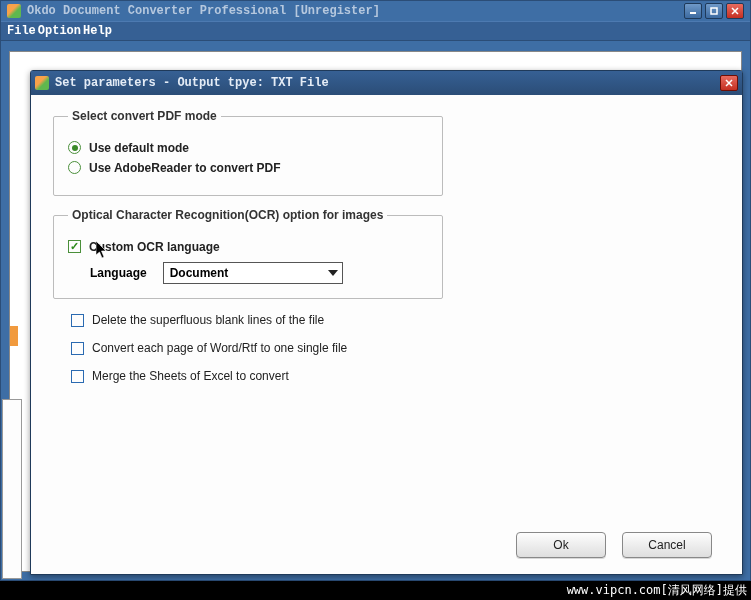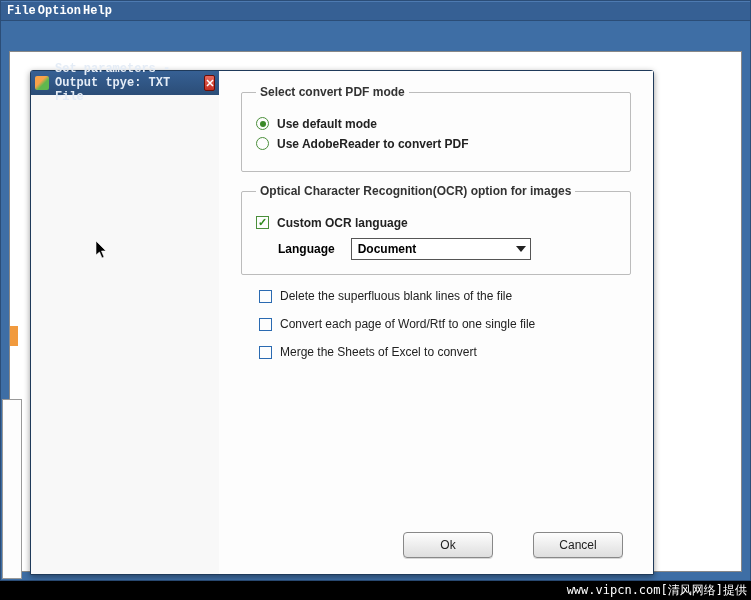--- a/index.html
+++ b/index.html
@@ -74,26 +74,26 @@
     background:#f19a3e;
   }
   .side-panel {
     position:absolute; left:1px; bottom:1px; width:20px; height:180px;
     background:#fdfdfd; border:1px solid #999;
   }
   
   .dialog {
     position: absolute;
     left: 30px; top: 70px;
-    width: 624px; height: 505px;
+    width: 713px; height: 505px;
     border: 1px solid #1f3a5a;
     border-radius: 3px 3px 0 0;
     background: #f8f8f8;
     box-shadow: 0 2px 6px rgba(0,0,0,.4);
-    display:flex; flex-direction:row;
+    display:flex; flex-direction:column;
   }
   .dlg-title {
     height: 24px;
     background: linear-gradient(#366094,#2b4d77);
     display:flex; align-items:center;
     color:#e4ecf6;
     font-family:"Courier New",monospace;
     font-weight:bold;
     padding:0 4px;
   }
@@ -169,21 +169,21 @@
     border-top:6px solid #222;
   }
   .plain-check-row {
     display:flex; align-items:flex-end;
     margin:14px 0 0 18px;
     color:#222;
   }
   .btn-row {
     position:absolute;
     right:30px; bottom:16px;
-    display:flex; gap:40px;
+    display:flex; gap:16px;
   }
   .push-btn {
     width:90px; height:26px;
     border:1px solid #888;
     border-radius:4px;
     background:linear-gradient(#fdfdfd,#dedede);
     cursor:pointer;
     color:#222;
     display:flex; align-items:center; justify-content:center;
     box-shadow:0 1px 0 rgba(0,0,0,.15);
@@ -199,20 +199,40 @@
     font-size:12px;
     display:flex; align-items:center; justify-content:flex-end;
     padding-right:4px;
     font-family:"SimSun","Microsoft YaHei",monospace;
   }
 </style>
 </head>
 <body>
 
 <div class="main-window">
+  <div class="main-title">
+    <span class="app-icon"></span>
+    <span>Okdo Document Converter Professional [Unregister]</span>
+    <span class="title-spacer"></span>
+    <span class="win-btn">
+      <svg width="8" height="8">
+          <rect x="1" y="5" width="6" height="2" fill="#fff"></rect>
+        </svg>
+    </span>
+    <span class="win-btn">
+      <svg width="8" height="8">
+          <rect x="1" y="1" width="6" height="6" fill="none" stroke="#fff" stroke-width="1.5"></rect>
+        </svg>
+    </span>
+    <span class="win-btn close">
+      <svg width="8" height="8">
+          <path d="M1 1 L7 7 M7 1 L1 7" stroke="#fff" stroke-width="1.5"></path>
+        </svg>
+    </span>
+  </div>
   <div class="menubar">
     <span>File</span>
     <span>Option</span>
     <span>Help</span>
   </div>
   <div class="main-client"></div>
   <div class="orange-stub"></div>
   <div class="side-panel"></div>
 </div>
 

